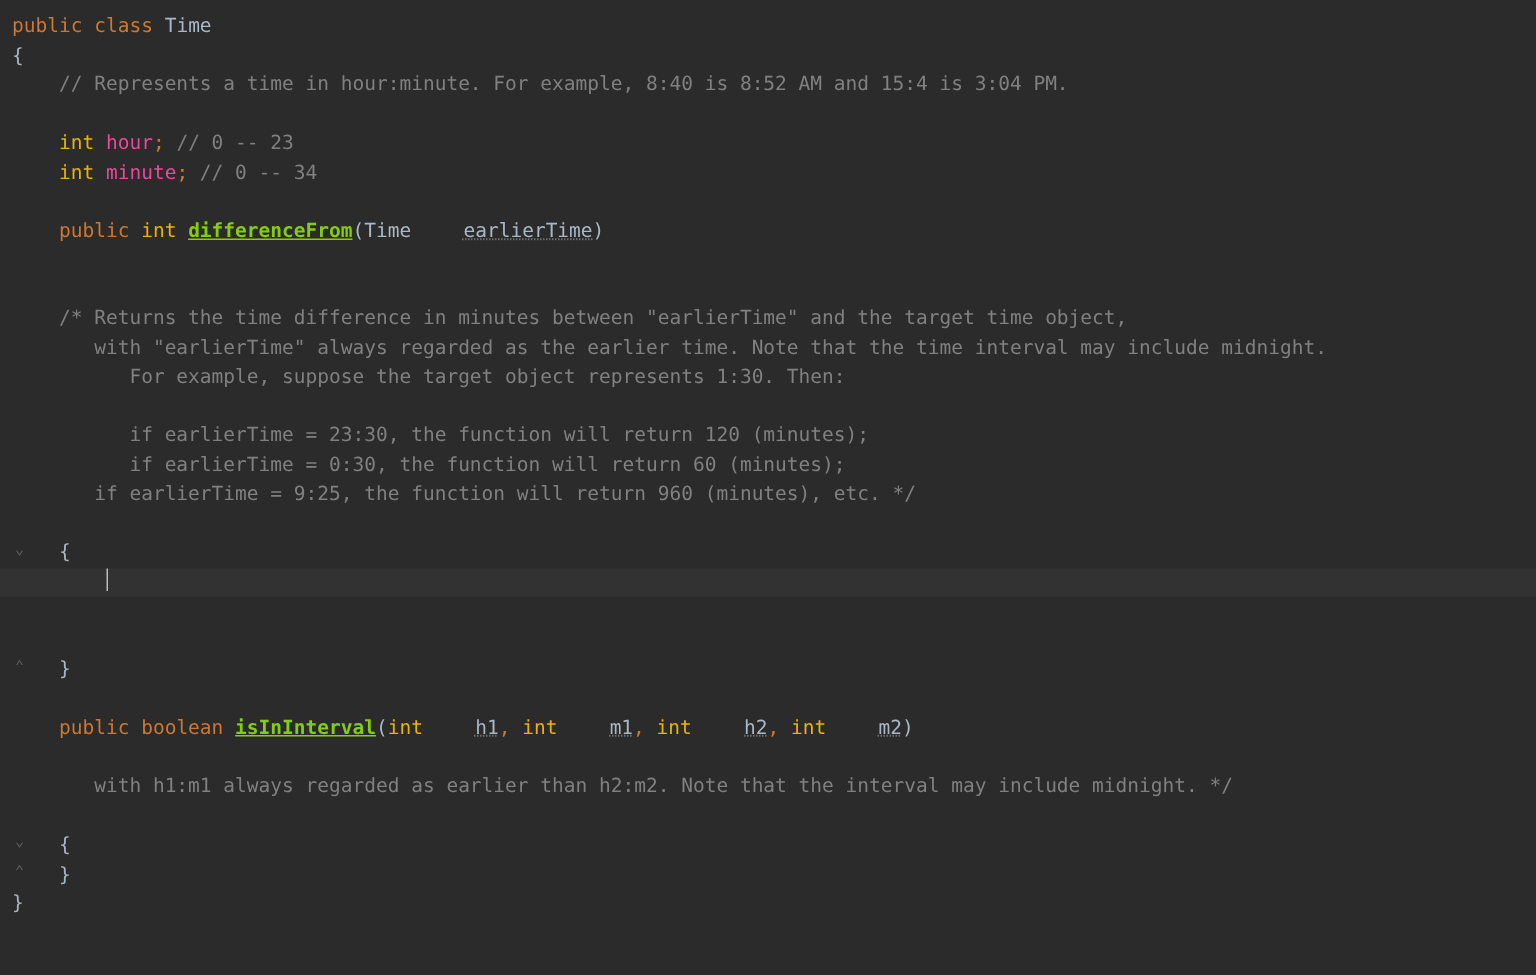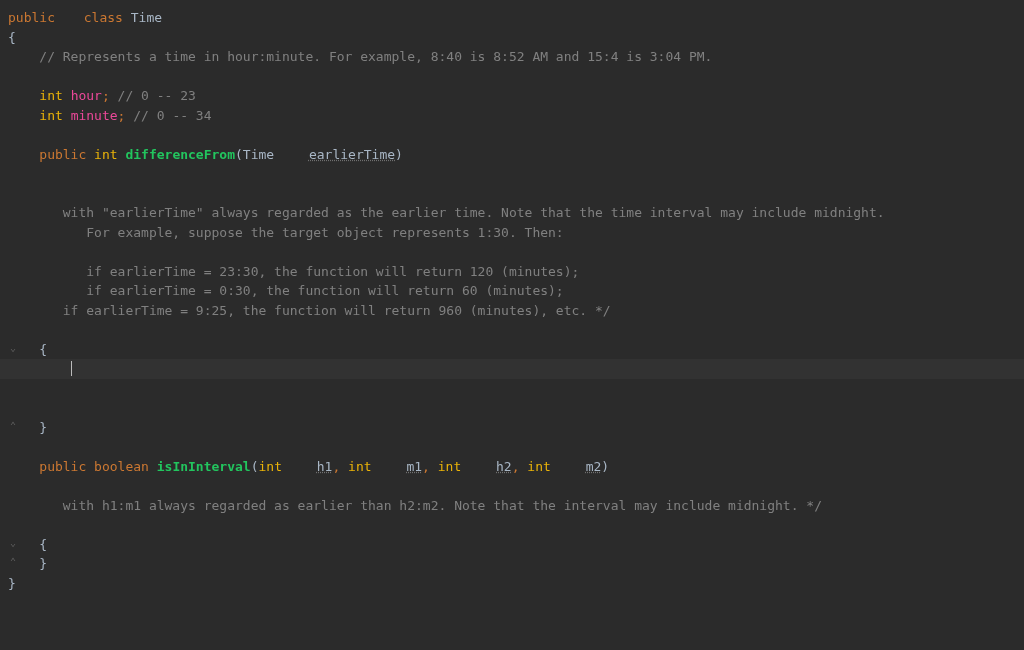--- a/index.html
+++ b/index.html
@@ -16,26 +16,26 @@
       padding: 8px 0;
       width: 1024px;
       height: 650px;
       overflow: hidden;
     }
     .line {
       padding: 0 8px;
       white-space: pre;
     }
     .kw-public { color: #cc7832; }
-    .kw-class { color: #cc7832; margin-left: 21px; }
+    .kw-class { color: #cc7832; }
     .kw-int { color: #eab308; }
     .kw-boolean { color: #cc7832; }
     .classname { color: #a9b7c6; }
     .type { color: #a9b7c6; }
-    .method { color: #22c55e; font-weight: bold; }
+    .method { color: #84cc16; font-weight: bold; text-decoration: underline; }
     .field { color: #ec4899; }
     .param { color: #a9b7c6; text-decoration: underline dotted #707070; margin-left: 27px; }
     .comment { color: #808080; }
     .brace { color: #a9b7c6; }
     .punct { color: #cc7832; }
     .paren { color: #a9b7c6; }
     .highlight-line {
       background: #323232;
       position: relative;
     }
@@ -65,20 +65,21 @@
   <div class="line"><span class="kw-public">public</span> <span class="kw-class">class</span> <span class="classname">Time</span></div>
   <div class="line"><span class="brace">{</span></div>
   <div class="line">    <span class="comment">// Represents a time in hour:minute. For example, 8:40 is 8:52 AM and 15:4 is 3:04 PM.</span></div>
   <div class="line"> </div>
   <div class="line">    <span class="kw-int">int</span> <span class="field">hour</span><span class="punct">;</span><span class="comment"> // 0 -- 23</span></div>
   <div class="line">    <span class="kw-int">int</span> <span class="field">minute</span><span class="punct">;</span><span class="comment"> // 0 -- 34</span></div>
   <div class="line"> </div>
   <div class="line">    <span class="kw-public">public</span> <span class="kw-int">int</span> <span class="method">differenceFrom</span><span class="paren">(</span><span class="type">Time</span> <span class="param">earlierTime</span><span class="paren">)</span></div>
   <div class="line"> </div>
   <div class="line"> </div>
+  <div class="line">    <span class="comment">/* Returns the time difference in minutes between "earlierTime" and the target time object,</span></div>
   <div class="line">    <span class="comment">   with "earlierTime" always regarded as the earlier time. Note that the time interval may include midnight.</span></div>
   <div class="line">    <span class="comment">      For example, suppose the target object represents 1:30. Then:</span></div>
   <div class="line"> </div>
   <div class="line">    <span class="comment">      if earlierTime = 23:30, the function will return 120 (minutes);</span></div>
   <div class="line">    <span class="comment">      if earlierTime = 0:30, the function will return 60 (minutes);</span></div>
   <div class="line">    <span class="comment">   if earlierTime = 9:25, the function will return 960 (minutes), etc. */</span></div>
   <div class="line"> </div>
   <div class="line fold-region"><span class="gutter-icon">⌄</span>    <span class="brace">{</span></div>
   <div class="line highlight-line">        <span class="cursor"></span></div>
   <div class="line"> </div>

